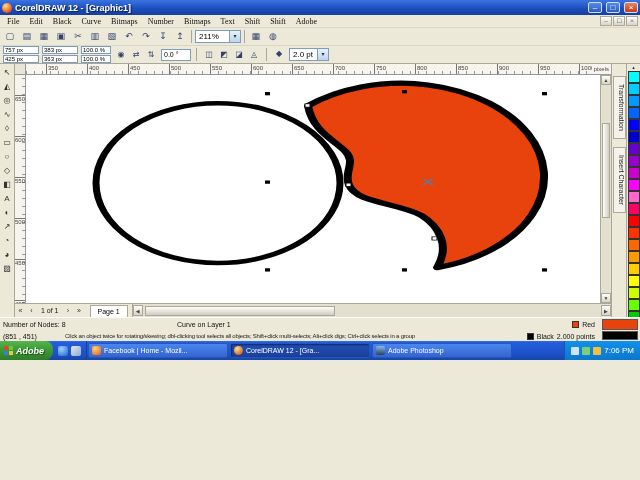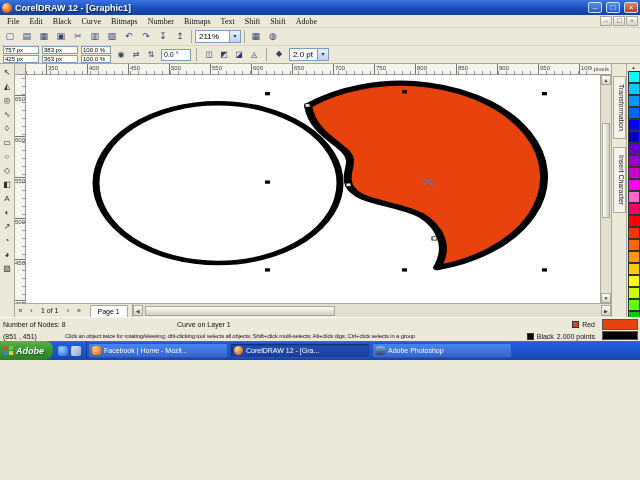--- a/index.html
+++ b/index.html
@@ -400,15 +400,21 @@
       <span>Facebook | Home - Mozil...</span>
     </button>
     <button class="task active">
       <span class="task-ico" style="background:radial-gradient(circle at 35% 30%,#ffe08a,#c23c10);border-radius:50%;"></span>
       <span>CorelDRAW 12 - [Gra...</span>
     </button>
     <button class="task">
       <span class="task-ico" style="background:linear-gradient(#8ab8e8,#27415f);"></span>
       <span>Adobe Photoshop</span>
     </button>
+    <div class="tray">
+      <span class="tray-ico" style="background:#cfe2f8;"></span>
+      <span class="tray-ico" style="background:#79d07a;"></span>
+      <span class="tray-ico" style="background:#f0c040;"></span>
+      <span>7:06 PM</span>
+    </div>
   </div>
 
 </div>
 
 </body></html>

